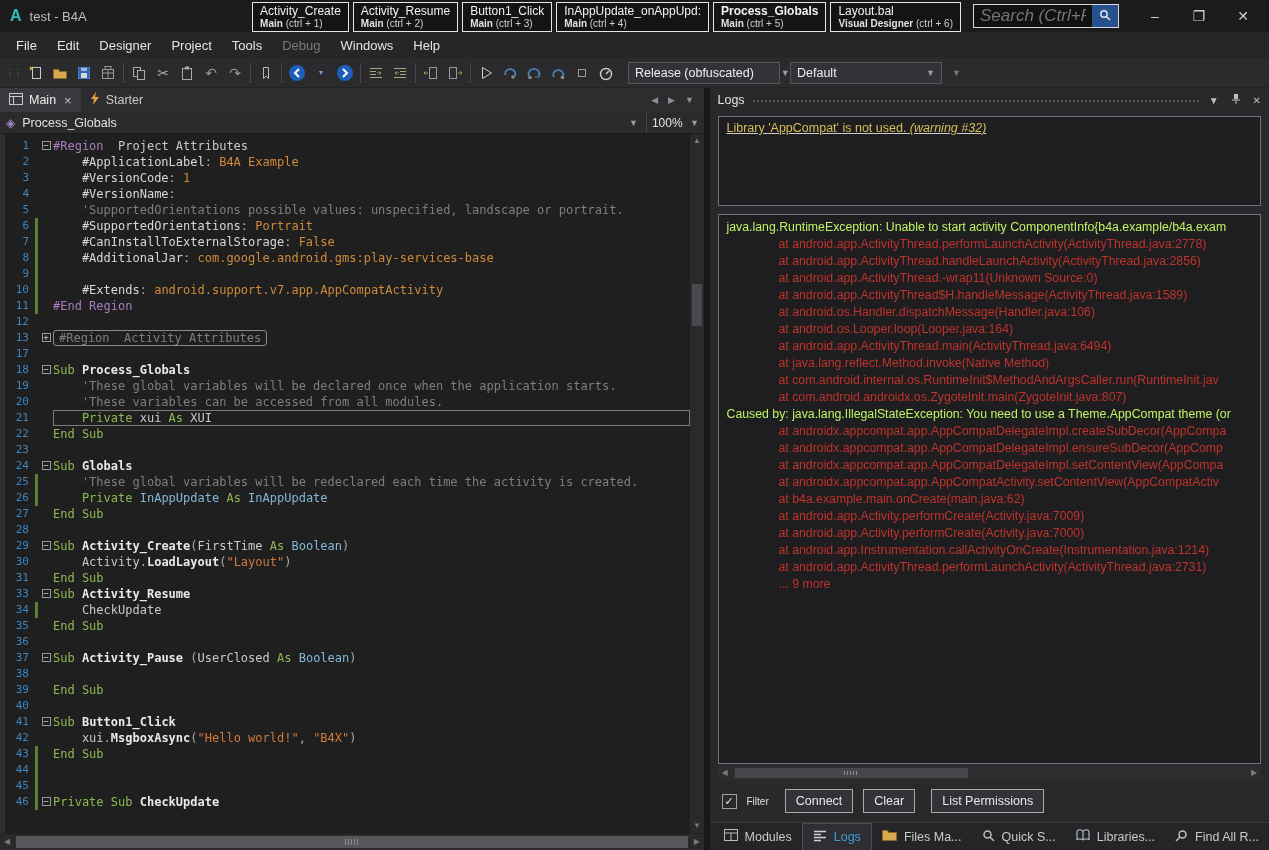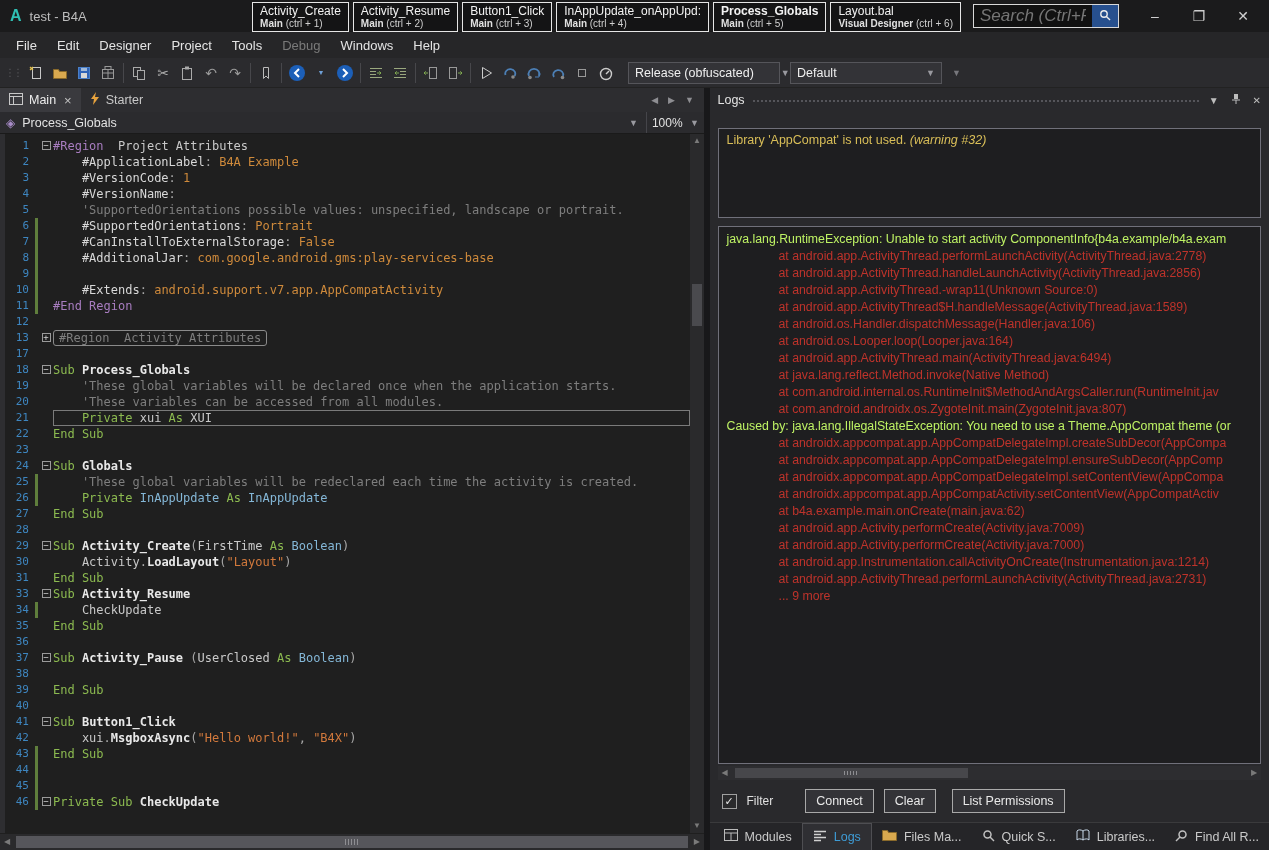--- a/index.html
+++ b/index.html
@@ -92,33 +92,33 @@
   .hgrip { position:absolute; left:50%; top:3px; bottom:3px; width:14px; transform:translateX(-50%);
      background:repeating-linear-gradient(90deg,#8E8E92 0 1px,transparent 1px 3px); }
 
   
   .logshead { height:24px; display:flex; align-items:center; padding:0 8px; flex:none; }
   .logshead .t { font-size:12.5px; color:#E4E4E4; margin-right:8px; }
   .loggrip { flex:1; height:0; border-top:2px dotted #55555A; margin-top:2px; }
   .loghicons { display:flex; align-items:center; gap:12px; margin-left:10px; color:#BDBDBD; }
   .loghicons .gi { font-size:10px; cursor:default; }
   .logbox { border:1px solid #70707A; background:#1E1E20; margin:0 8px; padding:4px 8px; overflow:hidden; }
-  .warnbox { height:90px; margin-top:16px; flex:none; font-size:12.5px; }
+  .warnbox { height:90px; margin-top:4px; flex:none; font-size:12.5px;text-decoration:underline; }
   .warn { color:#D9BE58; } .warn.em { font-style:italic; }
   .stackbox { flex:1; margin-top:8px; min-height:0; font-size:12.3px; line-height:17px; }
   .st-head { color:#bef264; white-space:nowrap; }
   .st-at { color:#BE332B; padding-left:52px; white-space:nowrap; }
   .st-more { color:#BE332B; padding-left:52px; white-space:nowrap; }
   .lhscroll { height:14px; margin:2px 8px 0 8px; background:#2D2D30; position:relative; flex:none; }
   .lhscroll .hsa { line-height:14px; }
   .lthumb { position:absolute; top:2px; bottom:2px; left:17px; width:43%; background:#47474B; }
   .logbtns { height:42px; display:flex; align-items:center; padding:0 12px; gap:10px; flex:none; }
   .cb { width:15px; height:15px; border:1px solid #A0A0A0; background:#2A2A2C; color:#E8E8E8;
      font-size:11px; line-height:13px; text-align:center; cursor:pointer; }
-  .cblbl { font-size:12px; color:#E0E0E0; margin-right:22px; }
+  .cblbl { font-size:10px; color:#E0E0E0; margin-right:6px; }
   .lbtn { background:#333337; border:1px solid #A8A8A8; color:#E8E8E8; font-size:12.5px; padding:4px 10px;
      font-family:"Liberation Sans", sans-serif; cursor:pointer; }
   .ltabs { height:28px; border-top:1px solid #3A3A3C; display:flex; align-items:stretch; padding-left:4px; flex:none; background:#252528; }
   .ltab { display:flex; align-items:center; gap:7px; padding:0 10px; font-size:12.5px; color:#CACACA; cursor:default; white-space:nowrap; }
   .ltab.active { color:#3E9CD6; background:#2F2F33; border:1px solid #4E4E52; border-bottom:none; }
 </style>
 </head>
 <body>
 
 <div class="app">

